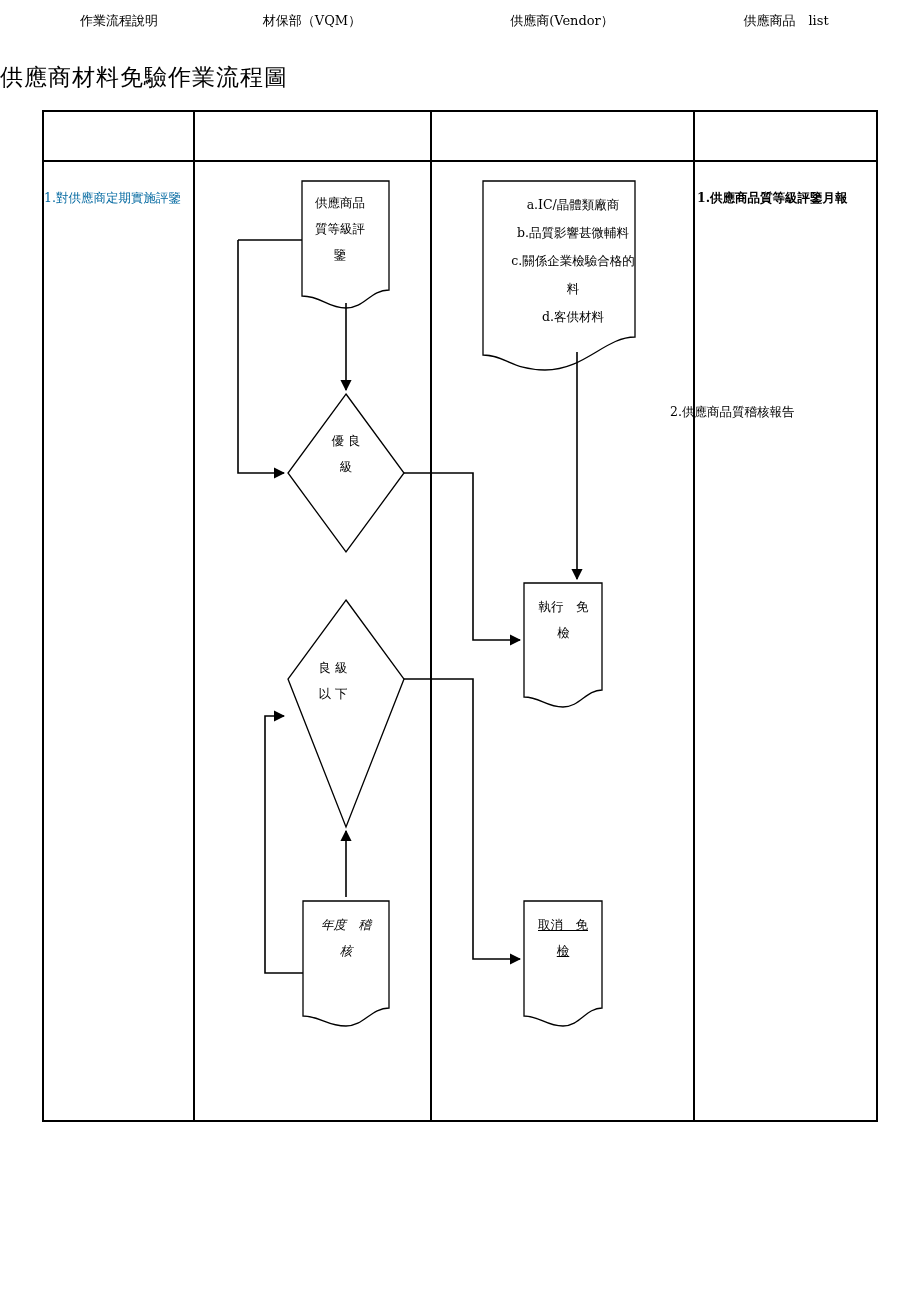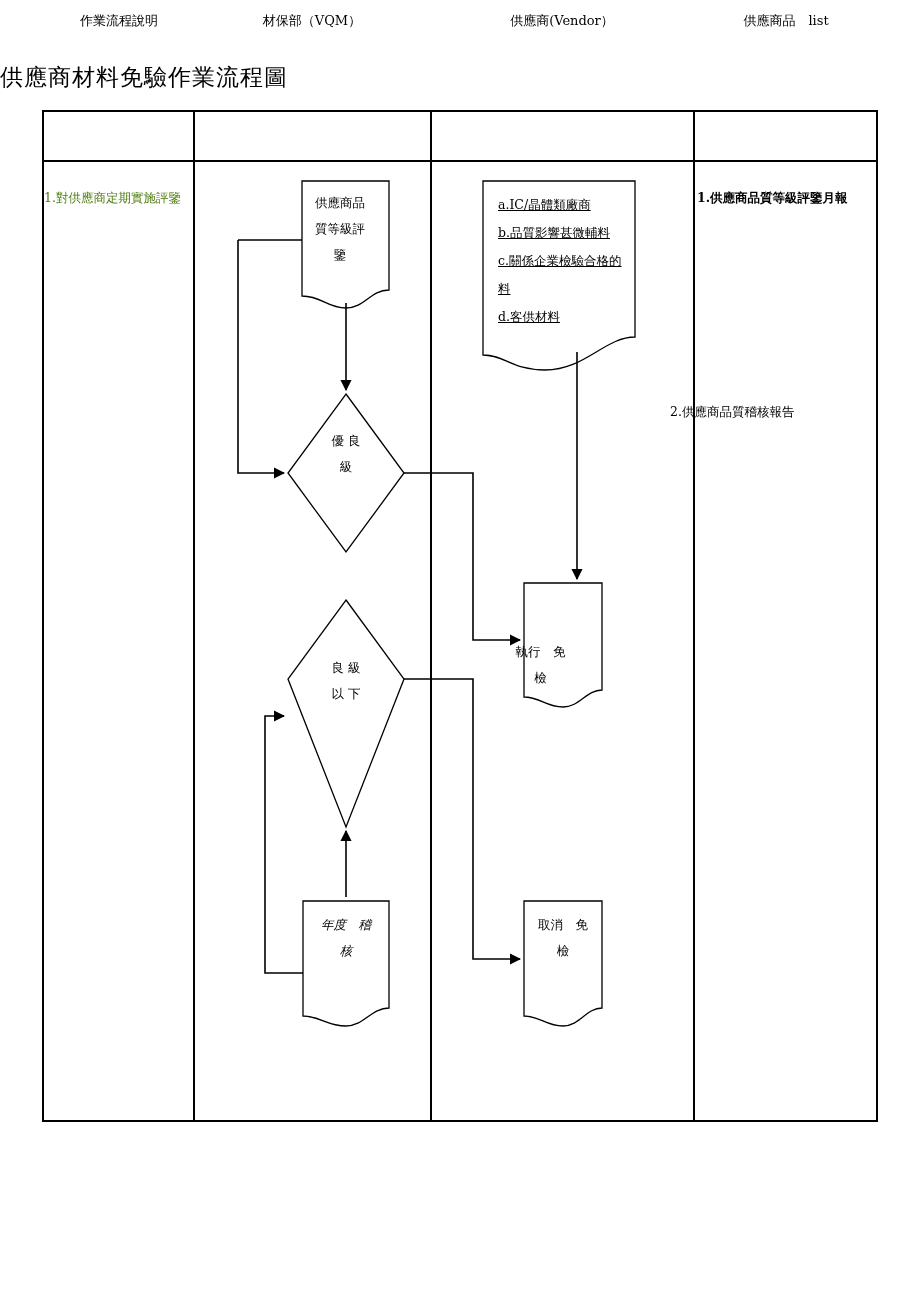--- a/index.html
+++ b/index.html
@@ -80,21 +80,21 @@
   #hdr-1 { left: 194px; width: 236px; }
   #hdr-2 { left: 431px; width: 262px; }
   #hdr-3 { left: 694px; width: 184px; }
 
   
   .desc-text {
     position: absolute;
     font-size: 12.5px;
     line-height: 24px;
     font-family: "DejaVu Serif", "Liberation Serif", serif;
-    color: #4d7c0f;
+    color: #0369a1;
   }
   #desc-1 { left: 44px; top: 186px; width: 150px; }
   #desc-2 { left: 44px; top: 400px; width: 152px; }
 
   
   .doclist-text {
     position: absolute;
     font-size: 12.5px;
     line-height: 24px;
     font-family: "DejaVu Serif", "Liberation Serif", serif;
@@ -204,34 +204,34 @@
     <path class="conn" d="M 303,973 L 265,973 L 265,716 L 284,716" marker-end="url(#arrow)"></path>
 
     <path class="conn" d="M 346,897 L 346,831" marker-end="url(#arrow)"></path>
 
   </svg>
 
   <div class="node-label" style="left:302px; top:190px; width:76px;">供應商品
 質等級評
 鑒</div>
 
-  <div class="node-label left" style="left:498px; top:191px; width:150px; line-height:28px; text-align:left;text-decoration:underline;">a.IC/晶體類廠商
+  <div class="node-label left" style="left:498px; top:191px; width:150px; line-height:28px; text-align:center;">a.IC/晶體類廠商
 b.品質影響甚微輔料
 c.關係企業檢驗合格的
 料
 d.客供材料</div>
 
   <div class="node-label" style="left:302px; top:428px; width:88px;">優 良
 級</div>
 
-  <div class="node-label" style="left:302px; top:655px; width:88px;">良 級
+  <div class="node-label" style="left:289px; top:655px; width:88px;">良 級
 以 下</div>
 
-  <div class="node-label" style="left:501px; top:594px; width:79px;margin-top:45px;">執行　免
+  <div class="node-label" style="left:524px; top:594px; width:79px;">執行　免
 檢</div>
 
   <div class="node-label" style="left:303px; top:912px; width:86px;font-style:italic;">年度　稽
 核</div>
 
-  <div class="node-label" style="left:524px; top:912px; width:78px;">取消　免
+  <div class="node-label" style="left:524px; top:912px; width:78px;text-decoration:underline;">取消　免
 檢</div>
 
 </div>
 
 </body></html>

